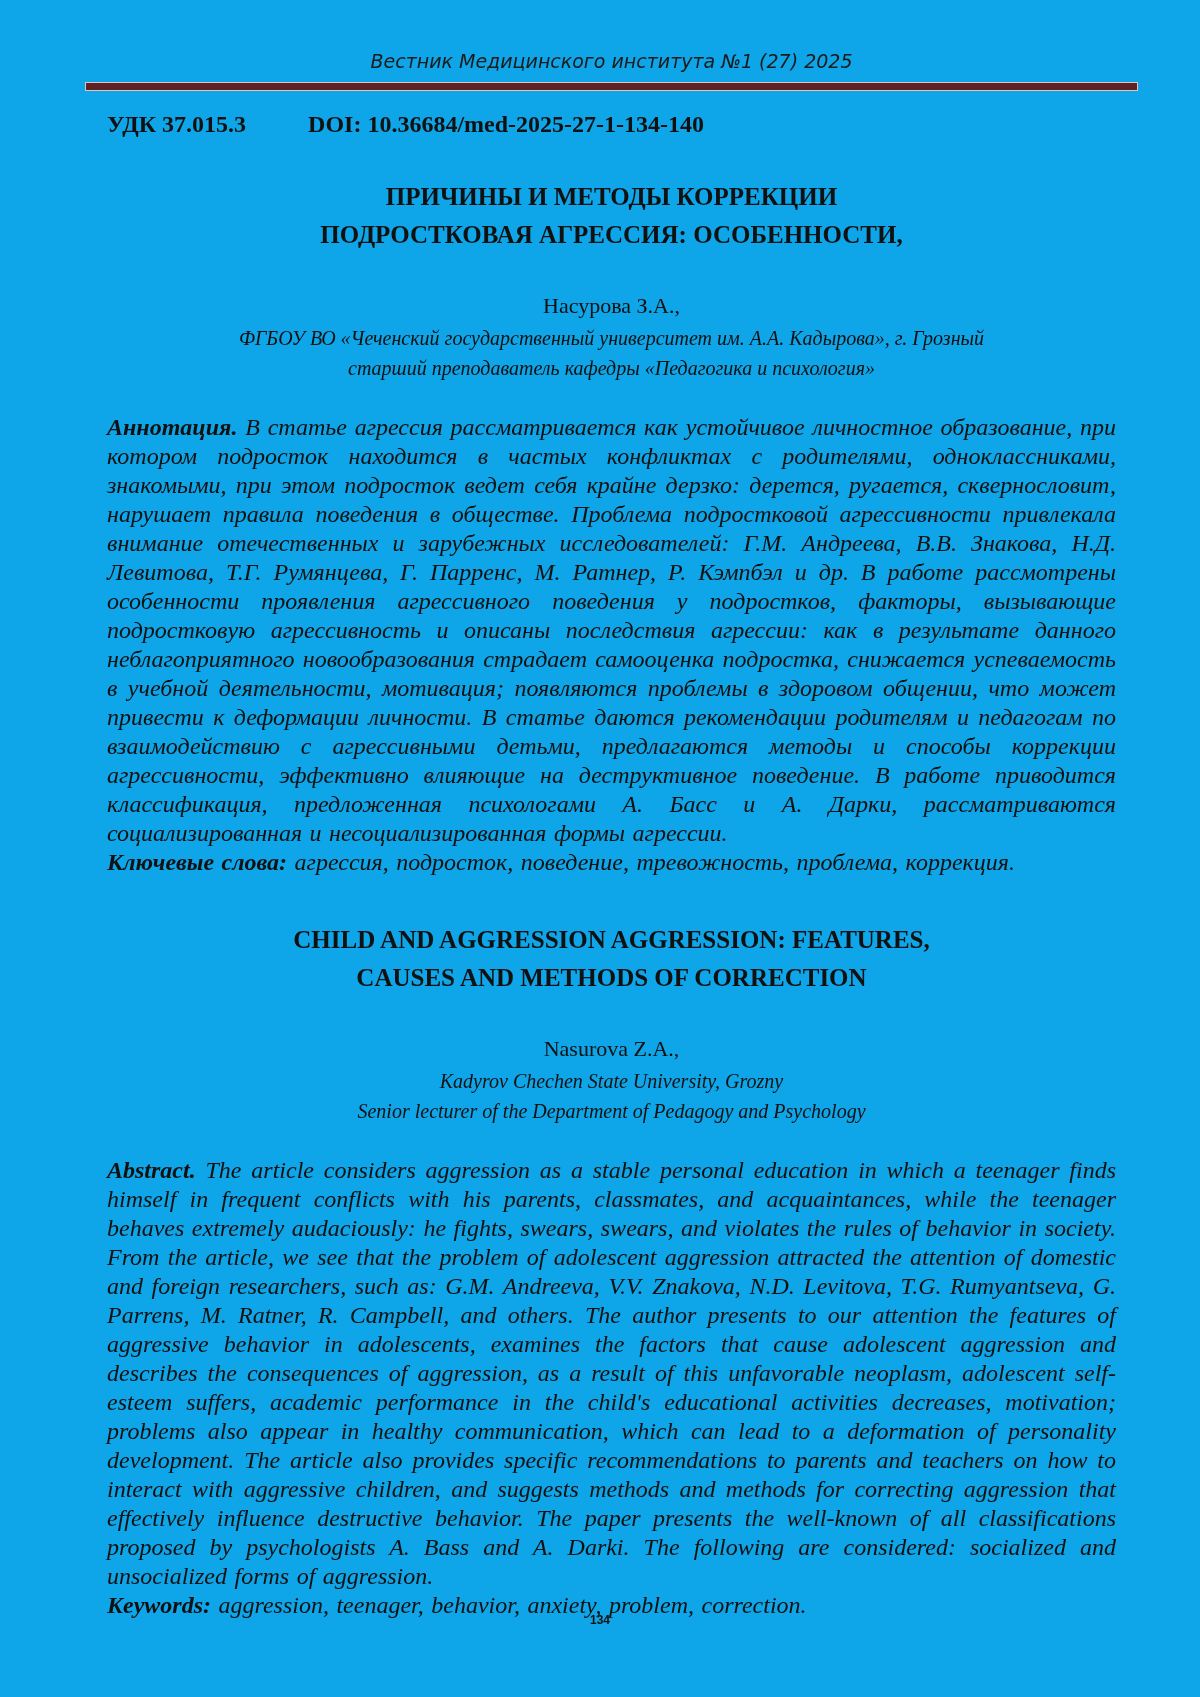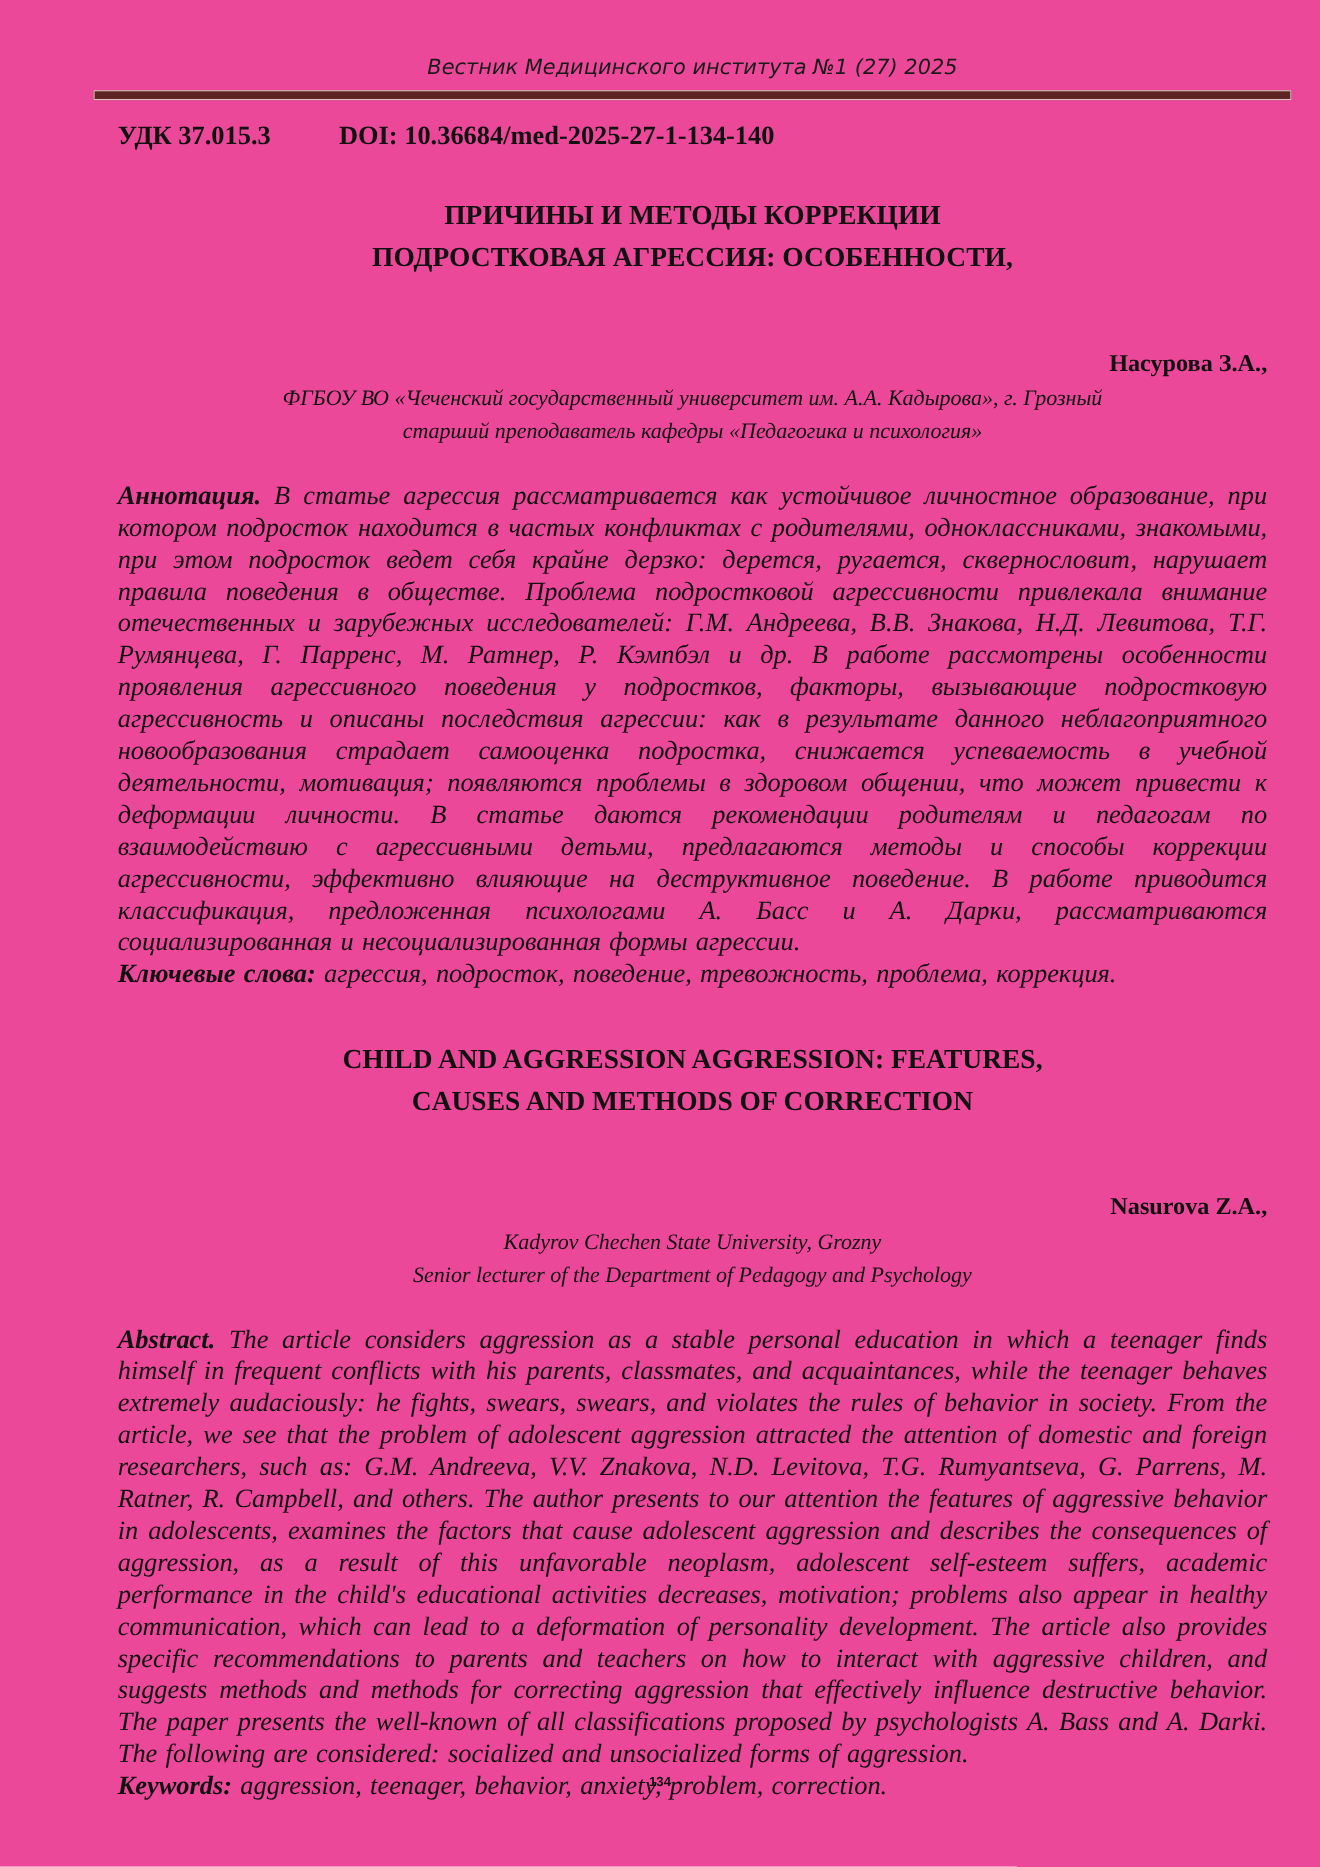--- a/index.html
+++ b/index.html
@@ -1,22 +1,22 @@
 <!DOCTYPE html>
 <html lang="ru"><head>
 <meta charset="utf-8">
 <style>
   html, body { margin: 0; padding: 0; background: #ffffff; }
   .page {
     position: relative;
     width: 1200px;
     height: 1697px;
     box-sizing: border-box;
-    padding: 50px 48px 0 107px;
-    background: #ec4899;
+    padding: 50px 84px 0 107px;
+    background: #0ea5e9;
     font-family: "Liberation Serif", serif;
     color: #111111;
     overflow: hidden;
   }
   .journal-header {
     text-align: center;
     font-family: "DejaVu Sans", sans-serif;
     font-style: italic;
     font-size: 19px;
     color: #1a1a1a;
@@ -36,23 +36,23 @@
   .meta-row .doi { margin-left: 62px; }
   .article-title {
     margin-top: 40px;
     text-align: center;
     font-weight: bold;
     font-size: 25px;
     line-height: 1.5;
   }
   .article-title.en { margin-top: 44px; }
   .author-name {
-    margin-top: 64px;
-    text-align: right;
-    font-weight: bold;
+    margin-top: 40px;
+    text-align: center;
+    font-weight: normal;
     font-size: 22px;
   }
   .affiliation {
     margin-top: 4px;
     text-align: center;
     font-style: italic;
     font-size: 20px;
     line-height: 1.5;
   }
   .abstract-block {

